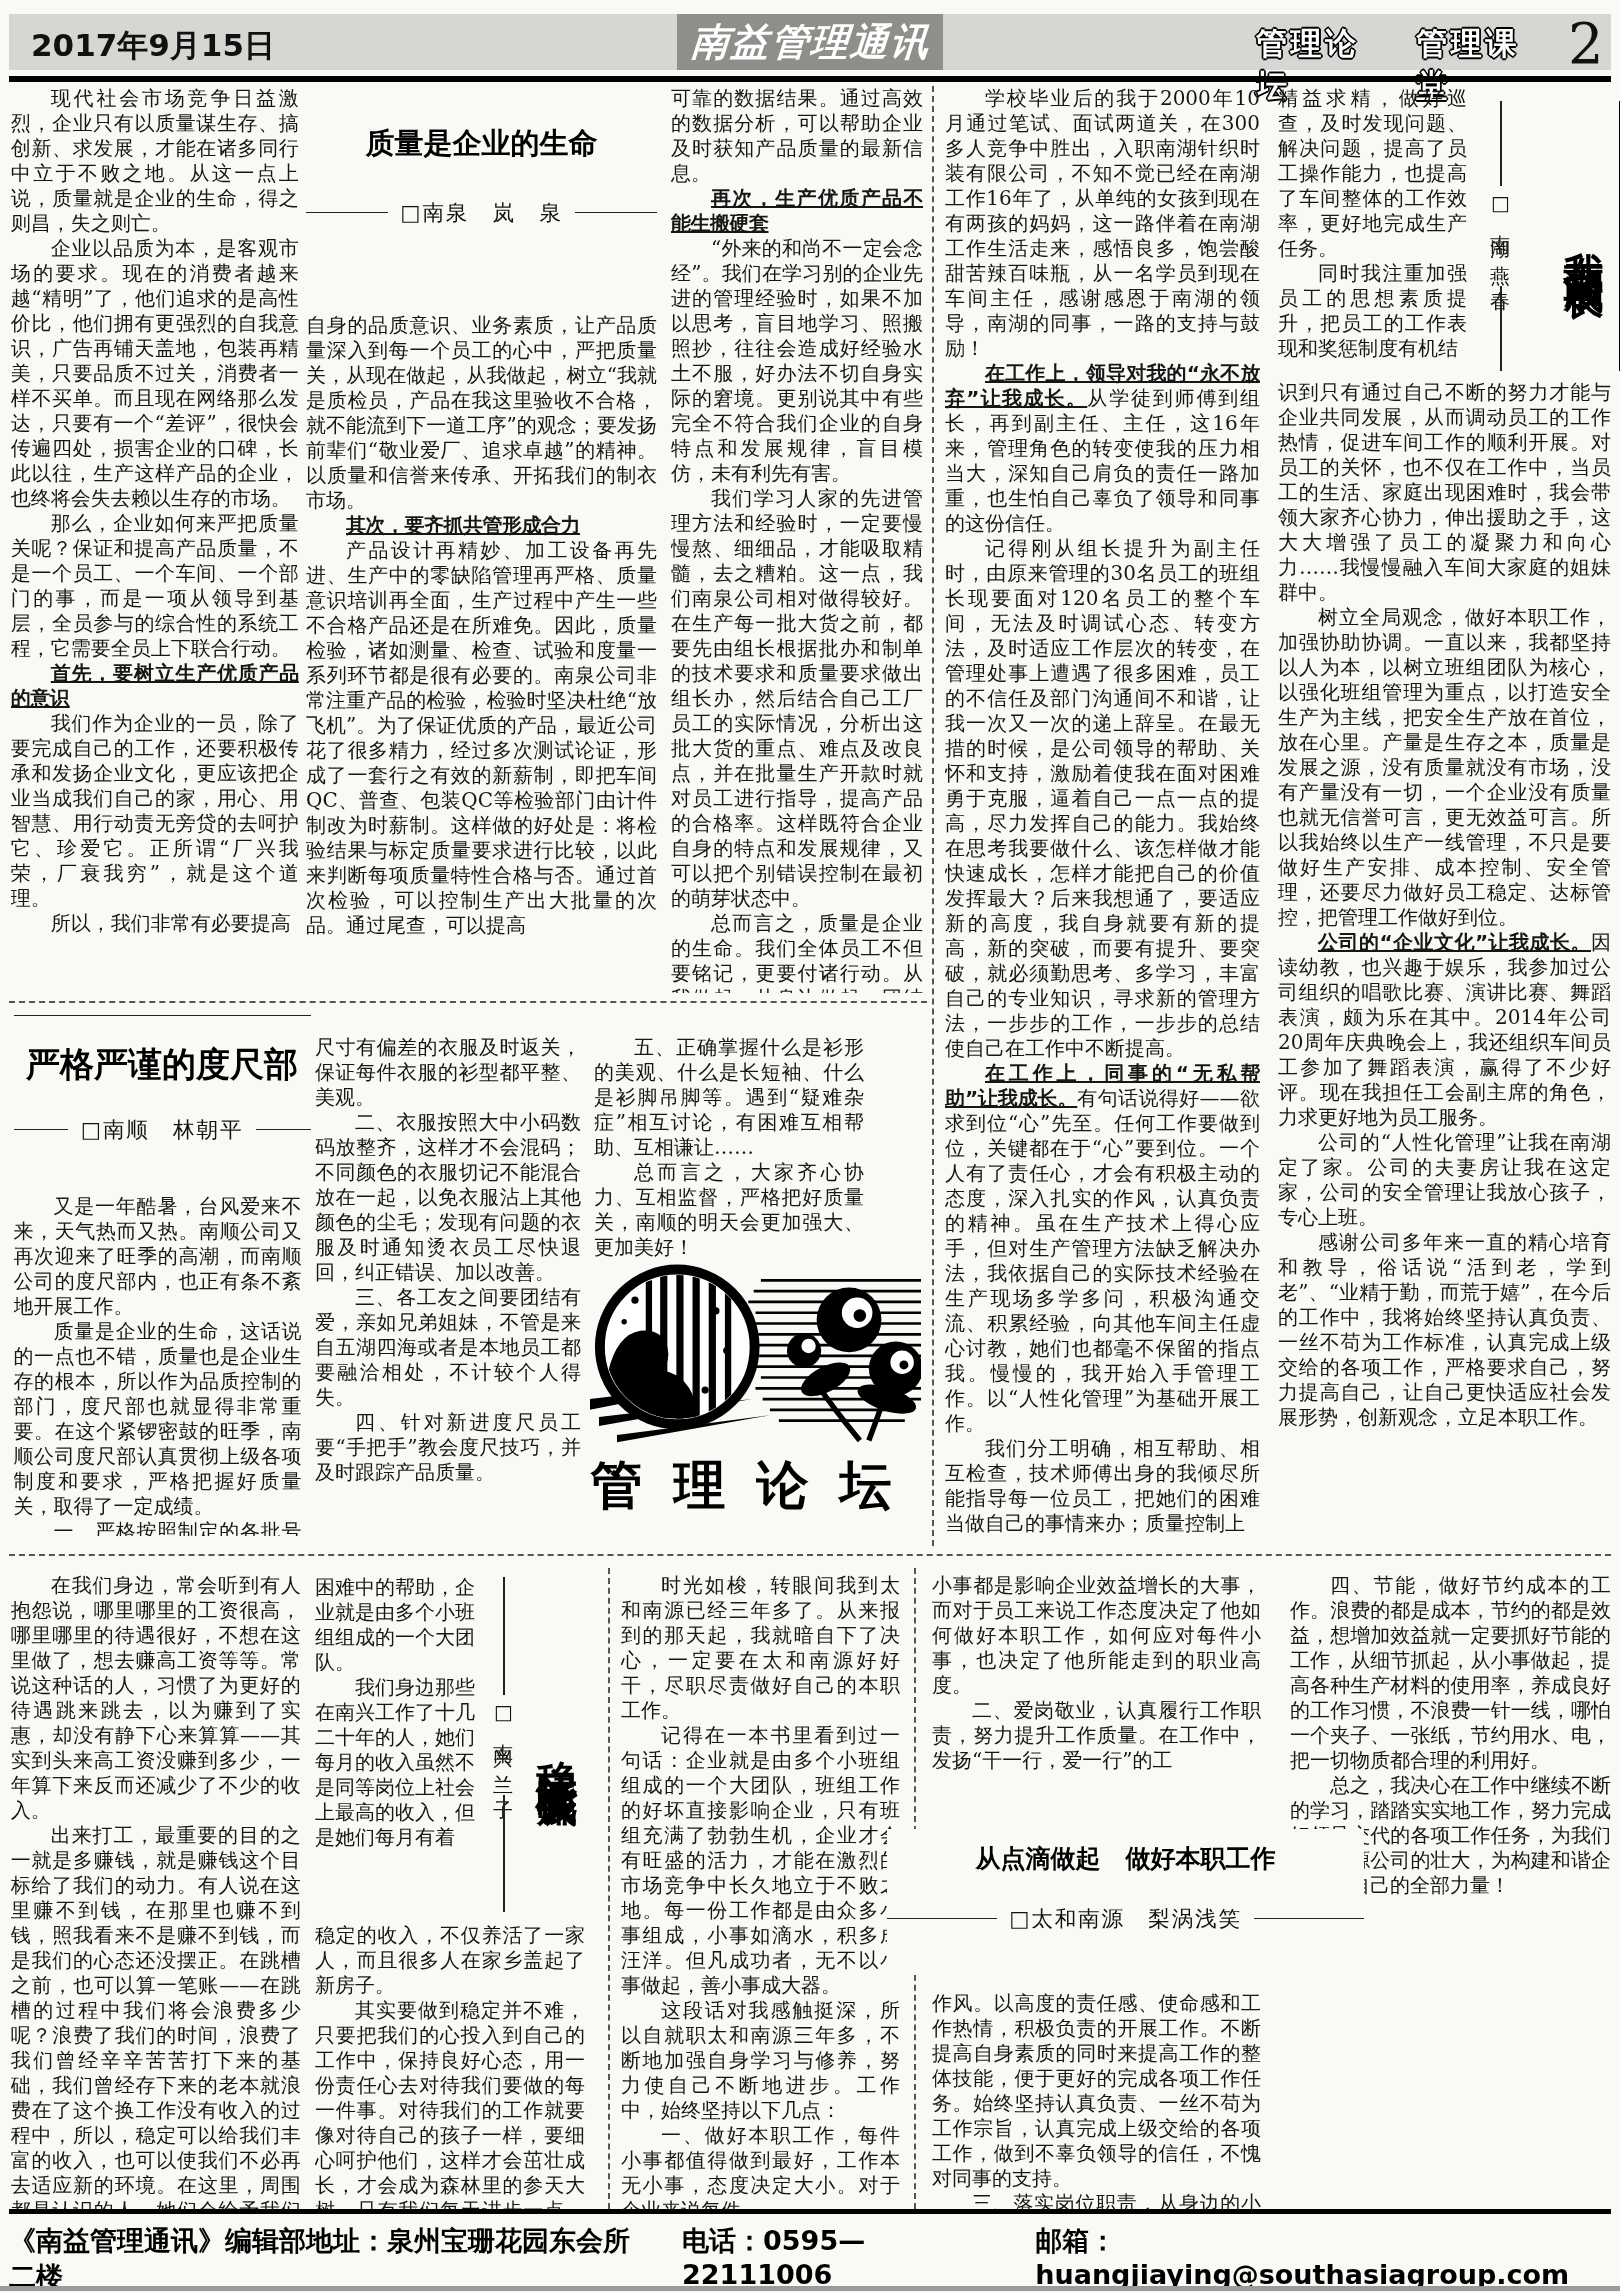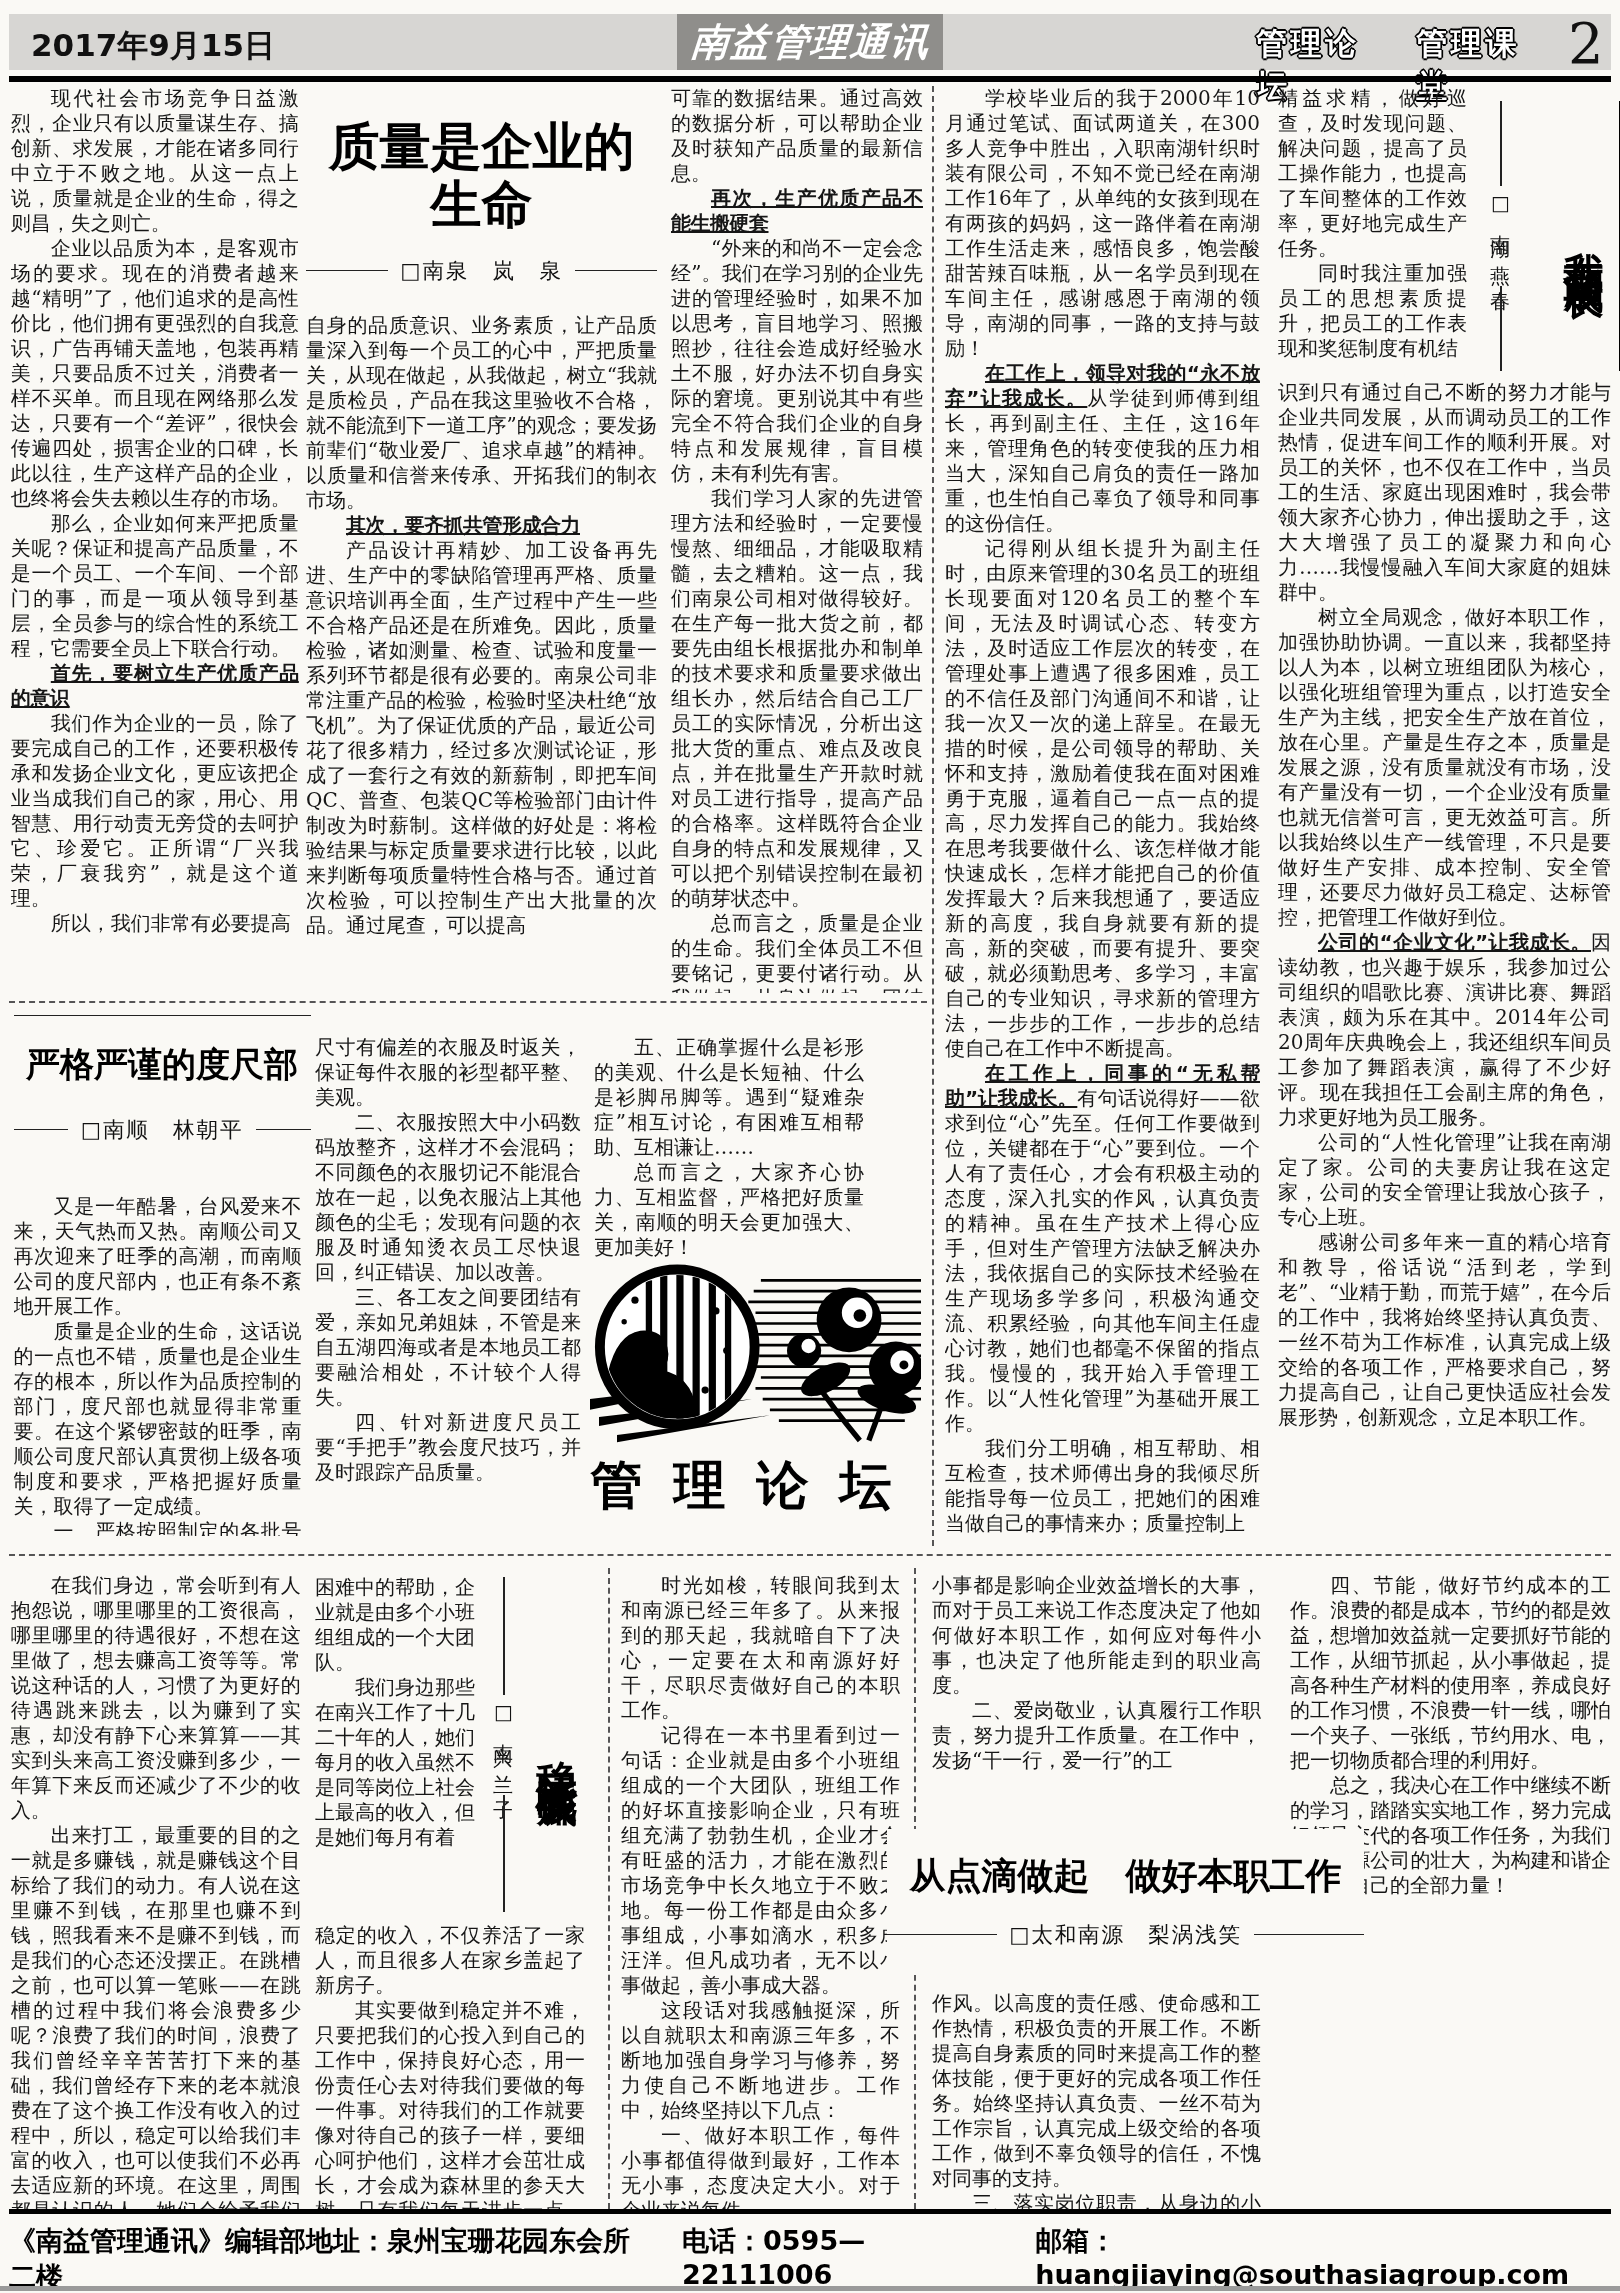--- a/index.html
+++ b/index.html
@@ -74,21 +74,21 @@
 <div class="abs hdr-page">2</div>
 <div class="abs hdr-rule"></div>
 
 <div class="abs vdash" style="left:932px;top:86px;height:1460px;"></div>
 <div class="abs hdash" style="left:9px;top:1001px;width:918px;"></div>
 <div class="abs hdash" style="left:9px;top:1554px;width:1602px;"></div>
 <div class="abs vdash" style="left:608px;top:1568px;height:641px;"></div>
 <div class="abs vdash" style="left:914px;top:1568px;height:641px;"></div>
 
 <div class="abs headbox" style="left:306px;top:90px;width:351px;height:209px;">
-  <div class="h-title" style="font-size:51px;line-height:58px;margin-top:27px;">质量是企业的生命</div>
+  <div class="h-title" style="font-size:29px;line-height:58px;margin-top:27px;font-family:Liberation Mono, monospace;">质量是企业的生命</div>
   <div class="byline" style="margin-top:23px;">
     <span class="rl"></span>
     <span class="bt">□南泉　岚　泉</span>
     <span class="rl"></span>
   </div>
 </div>
 <div class="abs tbox" style="left:10.8px;top:86px;width:288px;height:907px;">
     <p class="para">现代社会市场竞争日益激烈，企业只有以质量谋生存、搞创新、求发展，才能在诸多同行中立于不败之地。从这一点上说，质量就是企业的生命，得之则昌，失之则亡。</p>
     <p class="para">企业以品质为本，是客观市场的要求。现在的消费者越来越“精明”了，他们追求的是高性价比，他们拥有更强烈的自我意识，广告再铺天盖地，包装再精美，只要品质不过关，消费者一样不买单。而且现在网络那么发达，只要有一个“差评”，很快会传遍四处，损害企业的口碑，长此以往，生产这样产品的企业，也终将会失去赖以生存的市场。</p>
     <p class="para">那么，企业如何来严把质量关呢？保证和提高产品质量，不是一个员工、一个车间、一个部门的事，而是一项从领导到基层，全员参与的综合性的系统工程，它需要全员上下联合行动。</p>
@@ -261,21 +261,21 @@
   </div>
 <div class="abs tbox" style="left:932px;top:1991px;width:329px;height:219px;">
     <p class="para noindent">作风。以高度的责任感、使命感和工作热情，积极负责的开展工作。不断提高自身素质的同时来提高工作的整体技能，便于更好的完成各项工作任务。始终坚持认真负责、一丝不苟为工作宗旨，认真完成上级交给的各项工作，做到不辜负领导的信任，不愧对同事的支持。</p>
     <p class="para">三、落实岗位职责，从身边的小事做起。工作做好是每一个人</p>
   </div>
 <div class="abs tbox" style="left:1290px;top:1573px;width:321px;height:636px;">
     <p class="para">四、节能，做好节约成本的工作。浪费的都是成本，节约的都是效益，想增加效益就一定要抓好节能的工作，从细节抓起，从小事做起，提高各种生产材料的使用率，养成良好的工作习惯，不浪费一针一线，哪怕一个夹子、一张纸，节约用水、电，把一切物质都合理的利用好。</p>
     <p class="para">总之，我决心在工作中继续不断的学习，踏踏实实地工作，努力完成好领导交代的各项工作任务，为我们太和南源公司的壮大，为构建和谐企业贡献自己的全部力量！</p>
   </div>
 <div class="abs headbox" style="left:887px;top:1829px;width:477px;height:146px;">
-  <div class="h-title" style="font-size:36px;line-height:50px;margin-top:21px;white-space:nowrap;">从点滴做起　做好本职工作</div>
+  <div class="h-title" style="font-size:25px;line-height:50px;margin-top:5px;white-space:nowrap;">从点滴做起　做好本职工作</div>
   <div class="byline" style="margin-top:20px;">
     <span class="rl"></span>
     <span class="bt">□太和南源　梨涡浅笑</span>
     <span class="rl"></span>
   </div>
 </div>
 
 <div class="abs ft-rule"></div>
 <div class="abs ft-line">
   <span>《南益管理通讯》编辑部地址：泉州宝珊花园东会所二楼</span>

